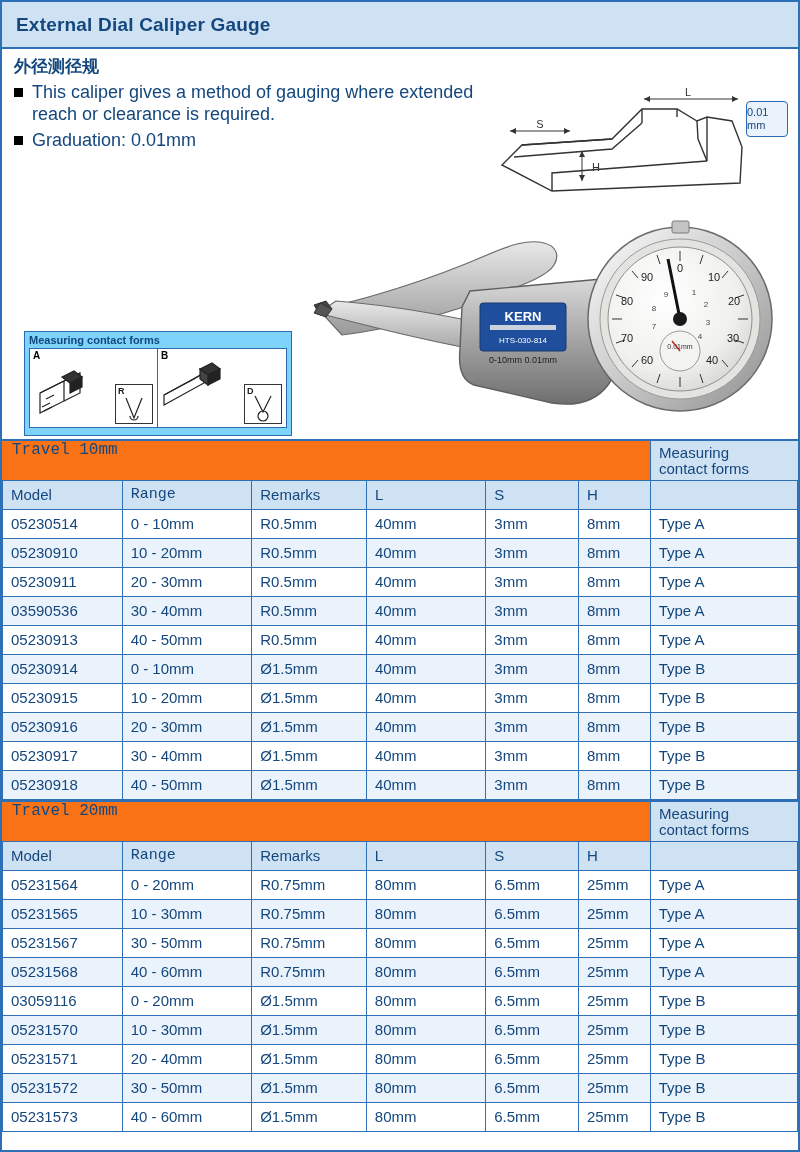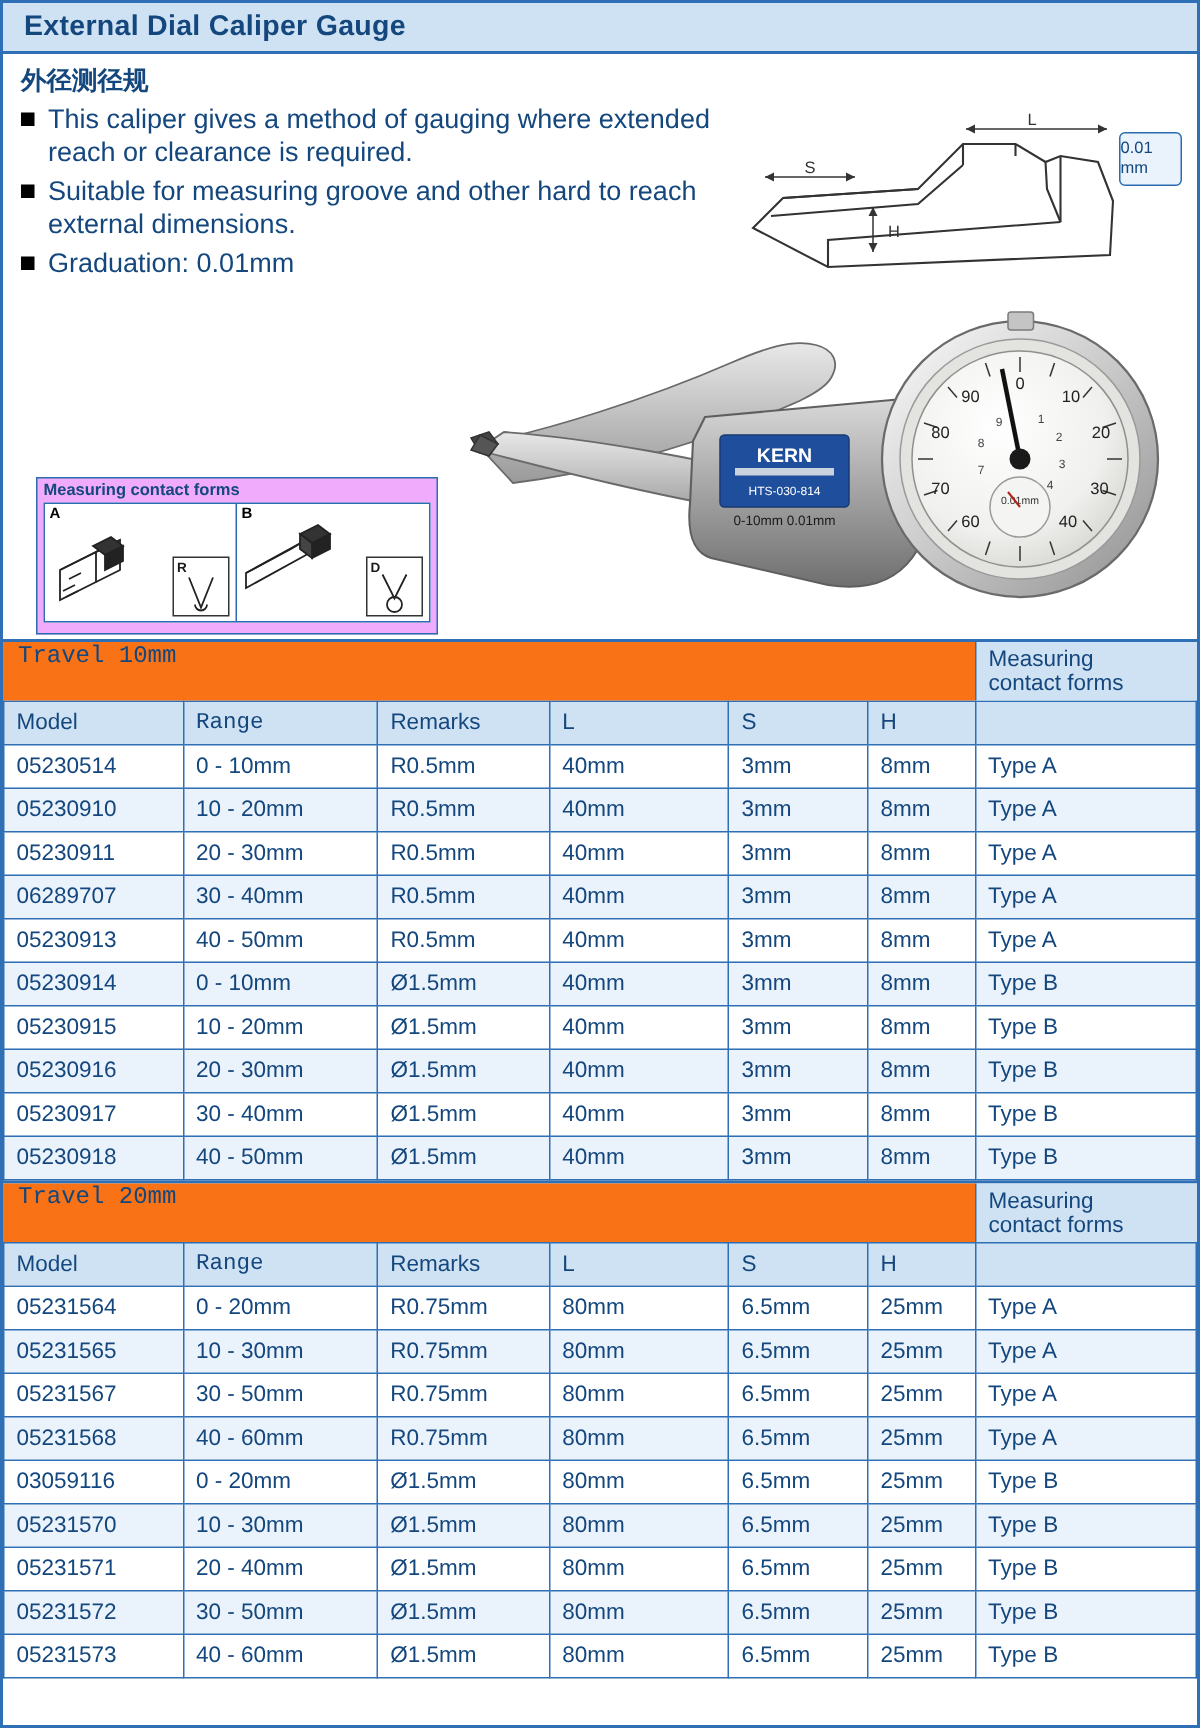--- a/index.html
+++ b/index.html
@@ -13,21 +13,21 @@
     overflow: hidden;
   }
   .page {
     width: 800px; height: 1152px;
     border: 2px solid #2f6fb5;
     position: relative;
     background: #fff;
   }
   
   .header {
-    height: 34px;
+    height: 47px;
     background: #cfe2f3;
     border-bottom: 2px solid #2f6fb5;
     display: flex;
     align-items: center;
     padding-left: 14px;
   }
   .header .title {
     font-size: 19px;
     font-weight: bold;
     color: #14477d;
@@ -68,21 +68,21 @@
   .bullets li .txt { flex: 1 1 auto; }
 
   
   .forms-box {
     position: absolute;
     left: 22px;
     top: 282px;
     width: 268px;
     height: 105px;
     border: 1px solid #2b6cb0;
-    background: #f0abfc;
+    background: #7dd3fc;
   }
   .forms-box .fb-title {
     font-size: 11px;
     font-weight: bold;
     color: #14477d;
     padding: 2px 0 0 4px;
   }
   .fb-inner {
     position: relative;
     margin: 2px 4px 4px 4px;
@@ -208,24 +208,20 @@
   </div>
 
   <div class="top">
 
     <div class="desc">
       <div class="cn-title">外径测径规</div>
       <ul class="bullets">
         <li>
           <span class="sq"></span>
           <span class="txt">This caliper gives a method of gauging where extended reach or clearance is required.</span>
-        </li>
-        <li>
-          <span class="sq"></span>
-          <span class="txt">Suitable for measuring groove and other hard to reach external dimensions.</span>
         </li>
         <li>
           <span class="sq"></span>
           <span class="txt">Graduation: 0.01mm</span>
         </li>
       </ul>
     </div>
 
     <div class="diagram">
       <svg width="300" height="125" viewBox="0 0 300 125">
@@ -456,21 +452,21 @@
       <tr>
         <td>05230911</td>
         <td>20 - 30mm</td>
         <td>R0.5mm</td>
         <td>40mm</td>
         <td>3mm</td>
         <td>8mm</td>
         <td>Type A</td>
       </tr>
       <tr>
-        <td>06289707</td>
+        <td>03590536</td>
         <td>30 - 40mm</td>
         <td>R0.5mm</td>
         <td>40mm</td>
         <td>3mm</td>
         <td>8mm</td>
         <td>Type A</td>
       </tr>
       <tr>
         <td>05230913</td>
         <td>40 - 50mm</td>

